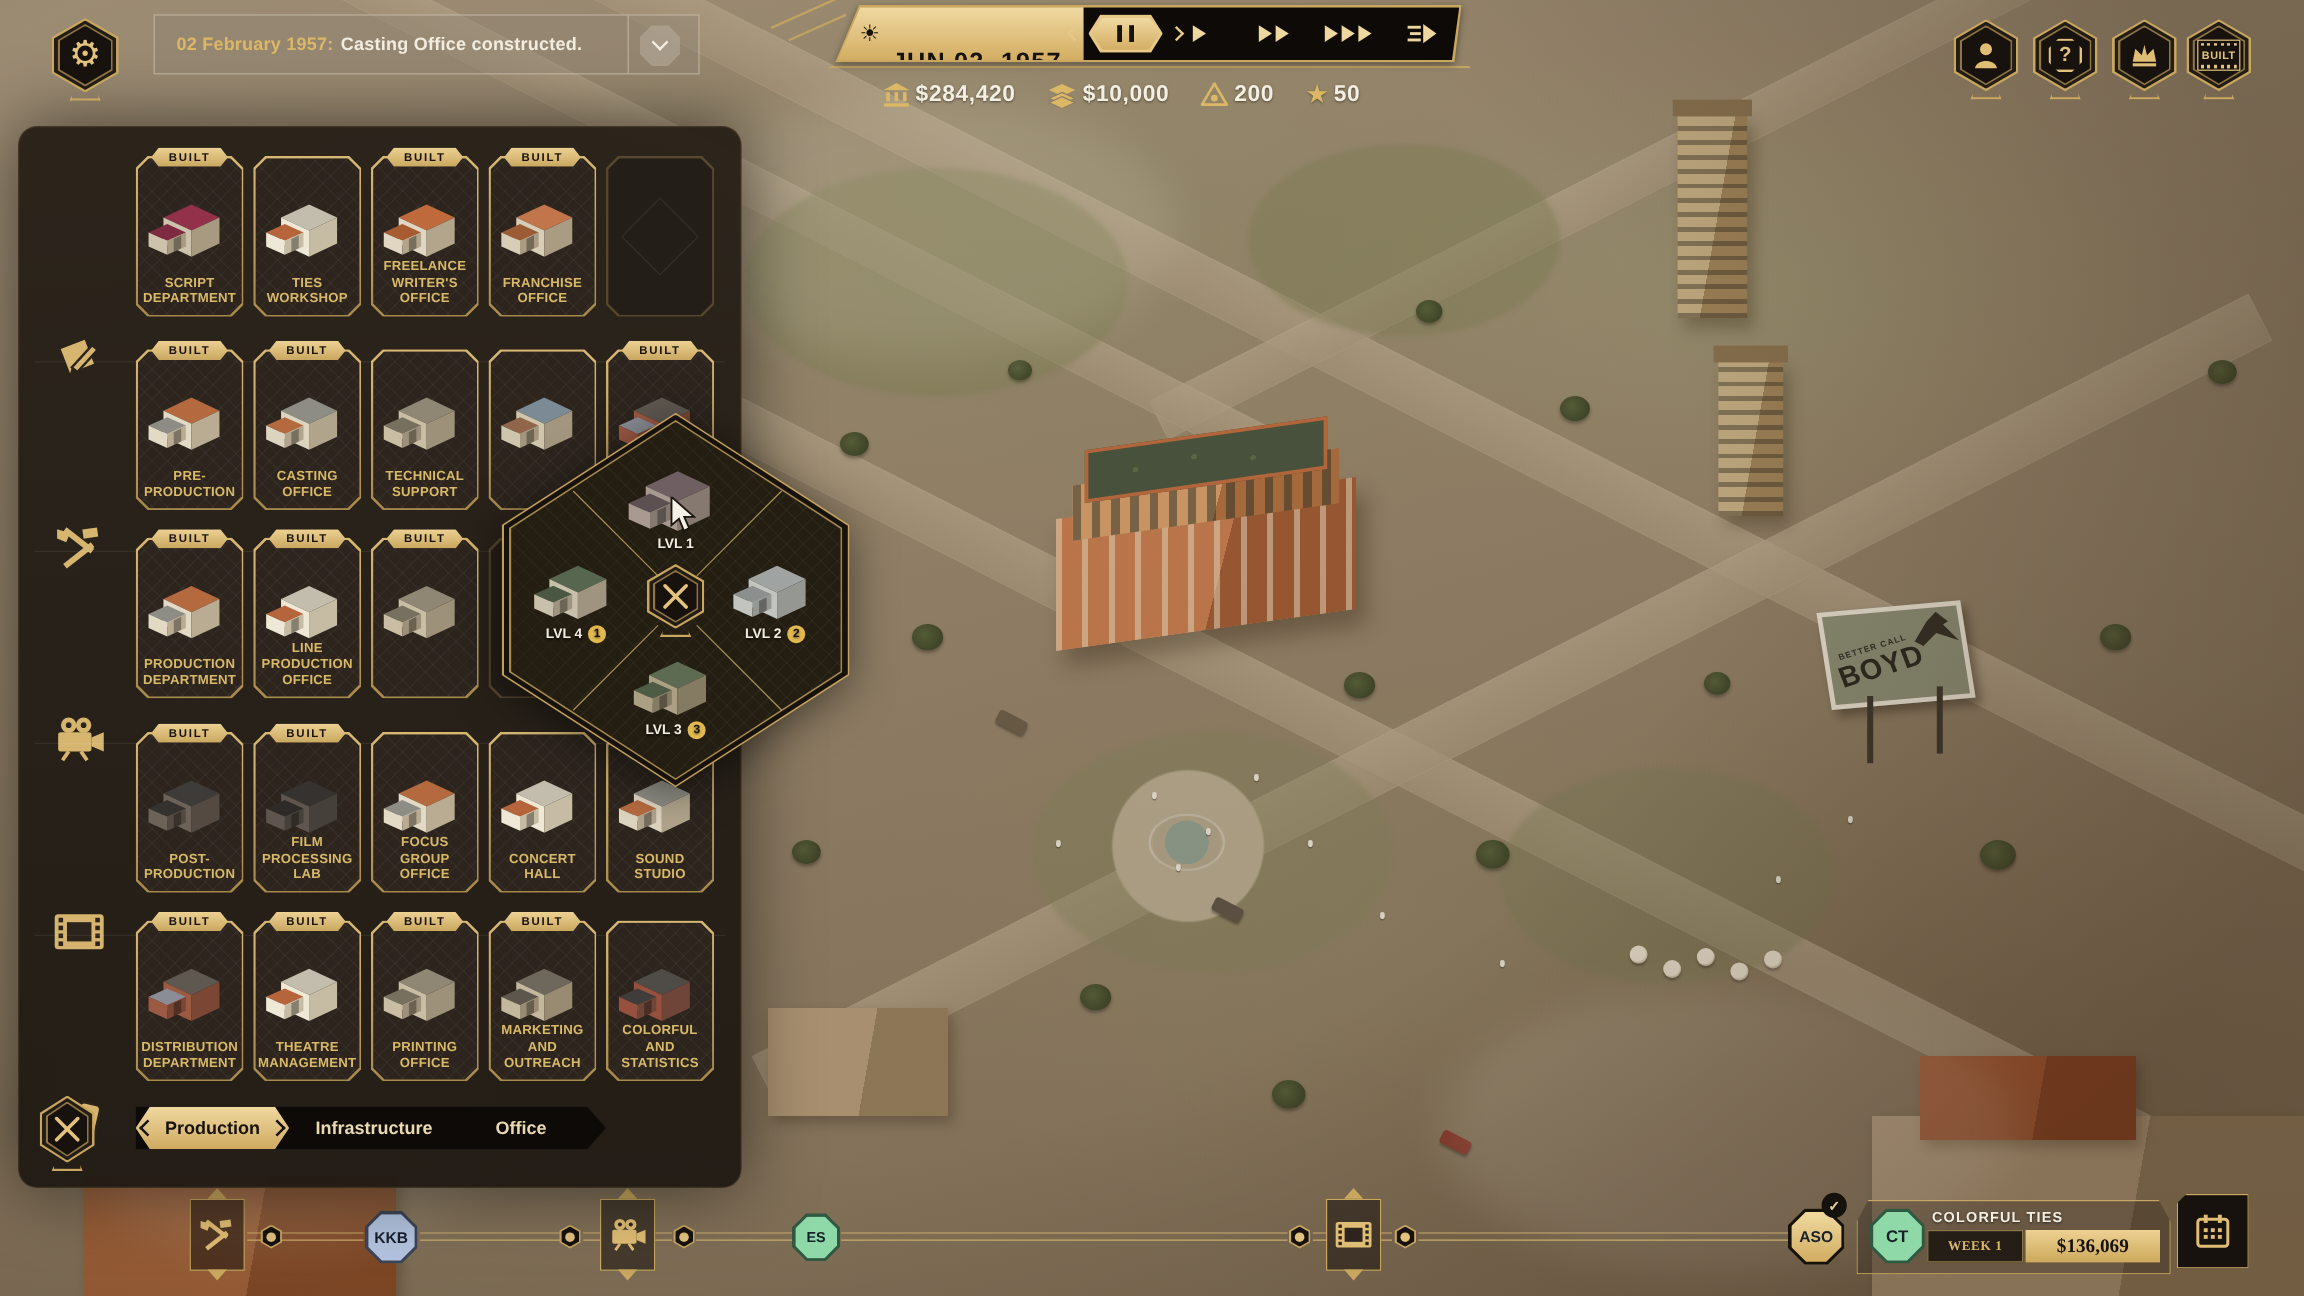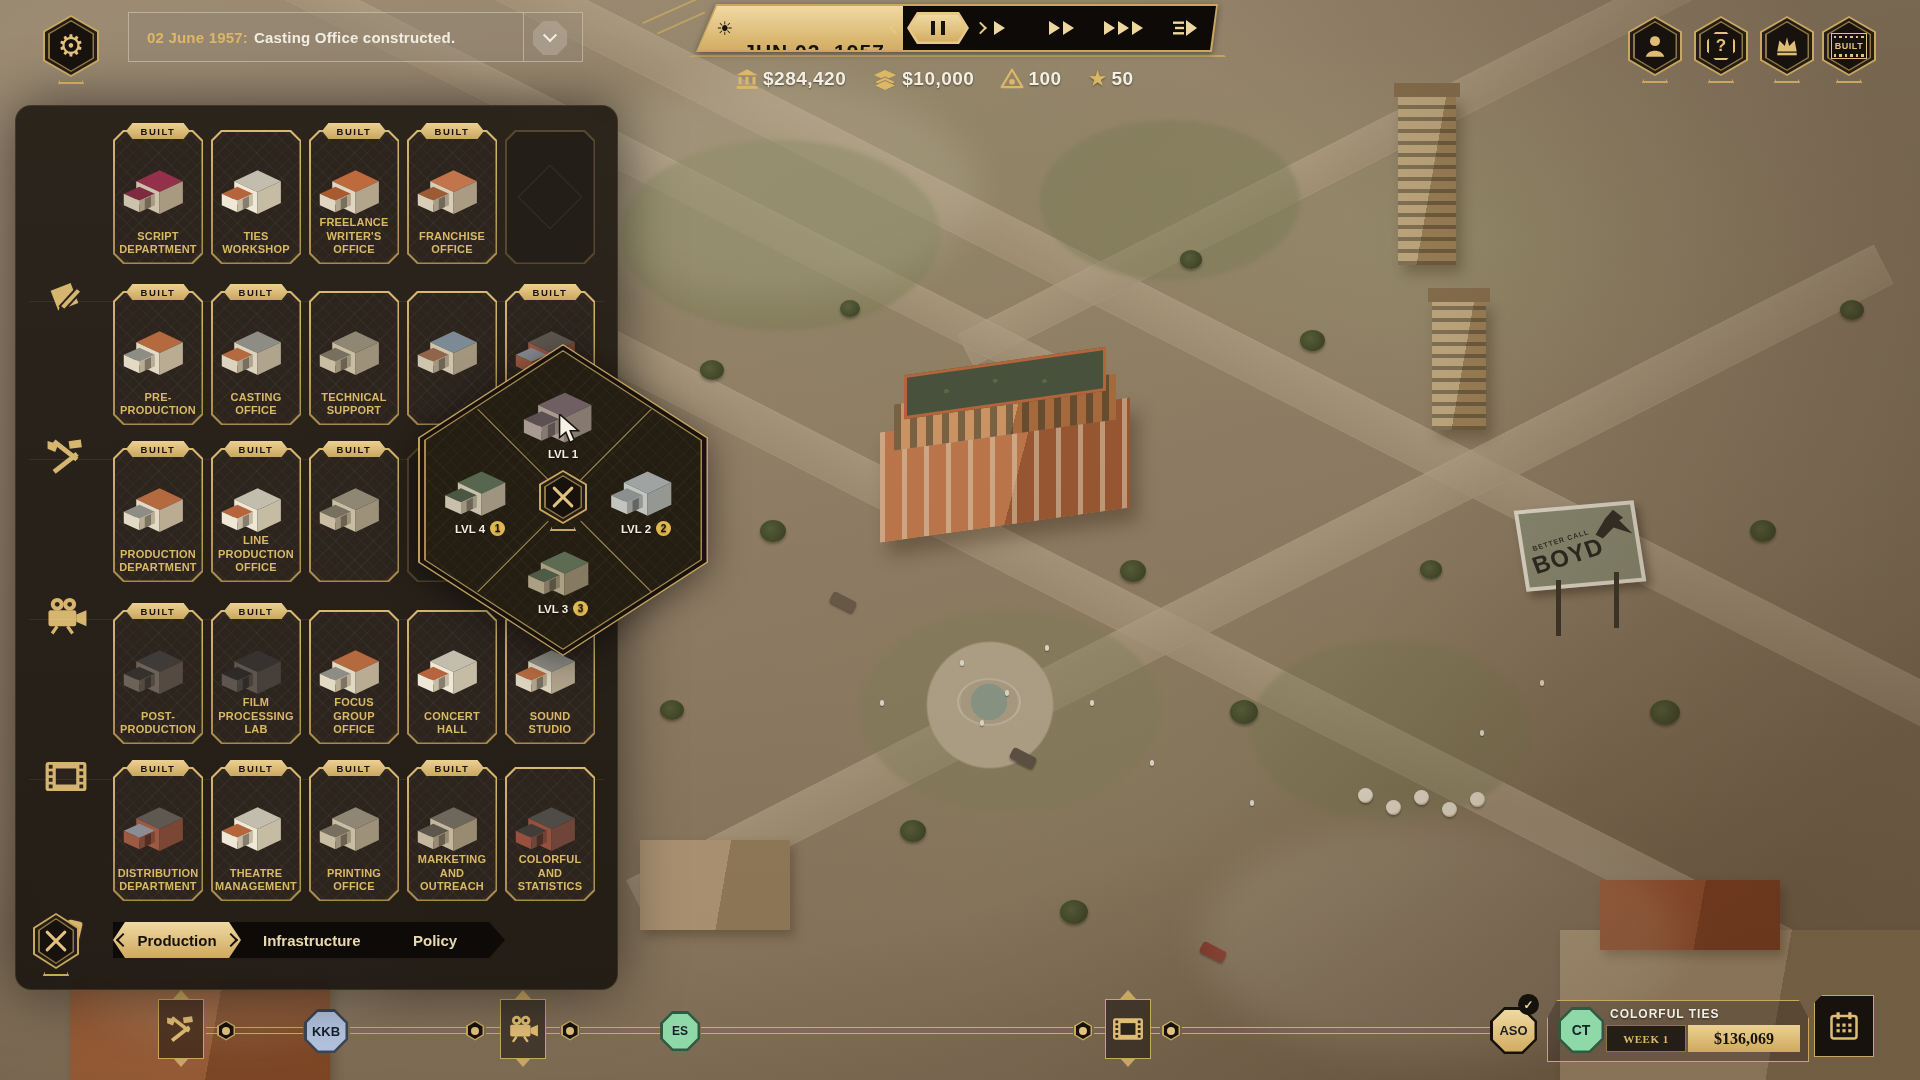--- a/index.html
+++ b/index.html
@@ -377,21 +377,21 @@
     <div class="b1 hexclip"></div>
       <div class="b2 hexclip"></div>
       <div class="b3 hexclip"></div>
     <div class="b4 hexclip">
         <span class="glyph">⚙</span>
       </div>
   </div>
 
   <div id="notif">
     <div class="txt">
-      <span class="d">02 June 1957:</span><span>Casting Office constructed.</span>
+      <span class="d">02 February 1957:</span><span>Casting Office constructed.</span>
     </div>
     <div class="sep"></div>
     <div id="notif-dd" class="octclip">
       <div class="chev"></div>
     </div>
   </div>
 
   <div class="deco-line" style="left:640px;top:10px;width:60px;height:1.5px;transform:rotate(-24deg)"></div>
   <div class="deco-line" style="left:655px;top:22px;width:52px;height:1.5px;transform:rotate(-24deg)"></div>
   <div id="datebar">
@@ -441,21 +441,21 @@
     <div class="res">
       <svg width="26" height="22" viewBox="0 0 24 22">
           <use href="#ic-cash"></use>
         </svg>
       <span class="val">$10,000</span>
     </div>
     <div class="res">
       <svg width="24" height="22" viewBox="0 0 22 20">
           <use href="#ic-eye"></use>
         </svg>
-      <span class="val">100</span>
+      <span class="val">200</span>
     </div>
     <div class="res">
       <span class="star-g">★</span>
       <span class="val">50</span>
     </div>
   </div>
 
   <div id="tr1" class="hexbtn tr-btn">
     <div class="b1 hexclip"></div>
       <div class="b2 hexclip"></div>
@@ -770,21 +770,21 @@
             </svg>
           </div>
           <div class="label">COLORFUL AND STATISTICS</div>
         </div>
       </div>
   </div>
 
   <div id="tabbar">
     <div id="tab-sel" class="tab">Production</div>
     <div id="tab-infra" class="tab">Infrastructure</div>
-    <div id="tab-policy" class="tab">Policy</div>
+    <div id="tab-policy" class="tab">Office</div>
   </div>
   <div id="panel-close" class="hexbtn">
     <div class="b1 hexclip"></div>
       <div class="b2 hexclip"></div>
       <div class="b3 hexclip"></div>
     <div class="b4 hexclip">
         <div class="xmark"></div>
       </div>
   </div>
 

